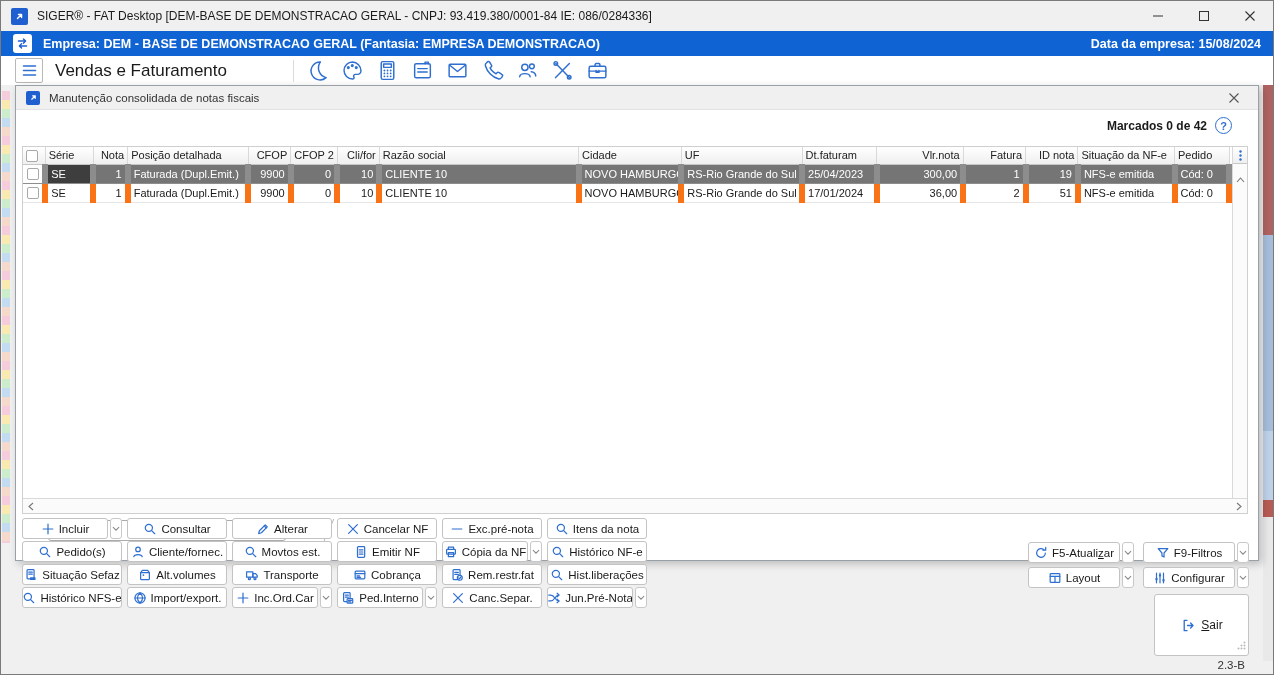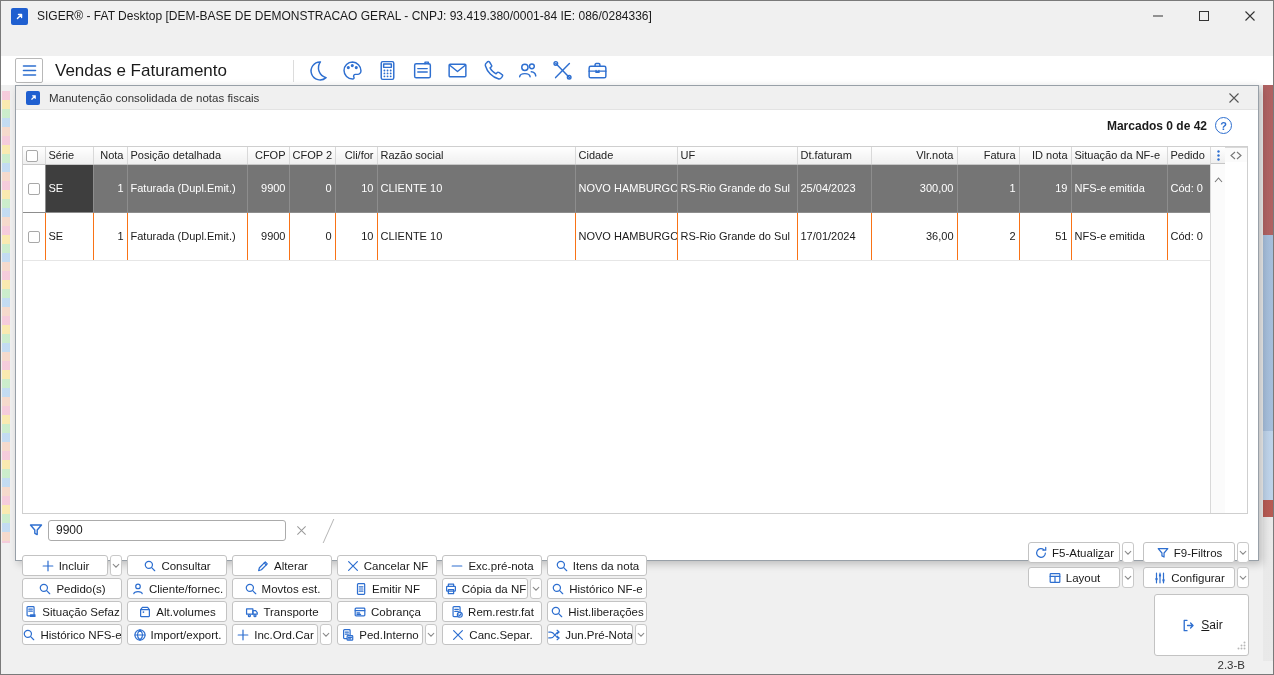--- a/index.html
+++ b/index.html
@@ -52,29 +52,29 @@
   .dlg-close { margin-left:auto; width:28px; height:100%; display:flex; align-items:center; justify-content:center; color:#555; }
 
   .marcados { position:absolute; top:31px; right:26px; display:flex; align-items:center; gap:8px;
               font-weight:bold; font-size:12px; color:#1a1a1a;padding-left:13px; }
   .help-badge { width:17px; height:17px; border:1.5px solid #2e6fd0; border-radius:50%;
                 color:#2e6fd0; font-size:11px; font-weight:bold;
                 display:flex; align-items:center; justify-content:center; }
 
   
   .grid-area { position:absolute; left:6px; top:60px; width:1226px; height:368px;
-               border:1px solid #cfcfcf; display:flex; flex-direction:row; background:#fff; }
+               border:1px solid #cfcfcf; display:flex; flex-direction:column; background:#fff; }
   .grid-main { flex:1; display:flex; overflow:hidden; }
   .table-wrap { flex:1; overflow:hidden; }
   table.notes { border-collapse:collapse; table-layout:fixed; width:100%; font-size:11px; }
   table.notes th { height:17px; font-weight:normal; background:linear-gradient(#ffffff,#efefef);
        border-right:1px solid #d9d9d9; border-bottom:1px solid #c7c7c7; padding:0 3px;
        white-space:nowrap; overflow:hidden; text-align:left; color:#222; }
-  table.notes td { height:19px; border-right:1px solid #f97316; border-bottom:1px solid #e6e6e6;
-       padding:17px 3px; white-space:nowrap; overflow:hidden; color:#1a1a1a; background:#fff; }
+  table.notes td { height:19px; border-right:6px solid #f97316; border-bottom:1px solid #e6e6e6;
+       padding:2px 3px; white-space:nowrap; overflow:hidden; color:#1a1a1a; background:#fff; }
   .al-r { text-align:right !important;margin-left:48px; } .al-l { text-align:left; }
   tr.selected td { background:#757575; color:#fff; border-right-color:#8d8d8d; border-bottom-color:#8d8d8d; }
   tr.selected td.cb-cell { background:#fff; }
   tr.selected td.anchor { background:#3e3e3e; }
   .cb-cell { text-align:center; }
   .cb { width:12px; height:12px; border:1px solid #a8a8a8; border-radius:2px; background:#fff;
         display:inline-block; vertical-align:middle; }
   .vscroll { width:15px; border-left:1px solid #d9d9d9; background:#fbfbfb;
              display:flex; flex-direction:column; align-items:center; }
   .kebab { height:17px; width:100%; display:flex; align-items:center; justify-content:center;
@@ -86,21 +86,21 @@
   
   .filter-row { position:absolute; left:8px; top:431px; height:26px; display:flex; align-items:center; }
   .funnel-btn { width:24px; display:flex; align-items:center; justify-content:center; }
   .filter-input { width:238px; height:21px; border:1px solid #ababab; border-radius:3px;
                   padding:0 7px; font-size:12px; color:#1a1a1a; font-family:"Liberation Sans",sans-serif; outline:none; }
   .filter-clear { width:30px; display:flex; align-items:center; justify-content:center; color:#888; }
   .filter-tab { width:26px; height:24px; border-left:1px solid #b5b5b5; transform:skewX(-24deg);
                 margin-left:12px; margin-top:2px; }
 
   
-  .btn-grid { position:absolute; left:6px; top:469px; display:grid;
+  .btn-grid { position:absolute; left:6px; top:432px; display:grid;
               grid-template-columns:repeat(6,100px); column-gap:5px; row-gap:2px; }
   .btn-cell { display:flex; }
   .abtn { flex:1; min-width:0; height:21px; border:1px solid #c3c3c3; border-radius:3px; background:#fff;
           display:flex; align-items:center; justify-content:center; gap:4px; font-size:11.5px;
           color:#1a1a1a; padding:0 3px; white-space:nowrap; overflow:hidden;
           font-family:"Liberation Sans",sans-serif; }
   .abtn svg { flex:0 0 auto; }
   .dd { width:12px; height:21px; margin-left:2px; border:1px solid #c9c9c9; border-radius:3px;
         background:#fff; display:flex; align-items:center; justify-content:center; color:#888; flex:0 0 auto; }
   .btn-right { position:absolute; top:456px; right:9px; display:flex; flex-direction:column;
@@ -138,20 +138,30 @@
           </svg>
       </span>
       <span class="win-btn">
         <svg width="12" height="12" viewBox="0 0 12 12">
             <path d="M1.5 1.5l9 9M10.5 1.5l-9 9" stroke="#333" stroke-width="1.1"></path>
           </svg>
       </span>
     </span>
   </div>
 
+  <div class="companybar">
+    <span class="swap-badge">
+      <svg width="13" height="13" viewBox="0 0 16 16" fill="none" stroke="#1f5fd0" stroke-width="1.7" stroke-linecap="round" stroke-linejoin="round">
+          <path d="M3 5h8.5M9.2 2.4L11.8 5 9.2 7.6"></path>
+          <path d="M13 11H4.5M6.8 8.4L4.2 11l2.6 2.6"></path>
+        </svg>
+    </span>
+    <span>Empresa: DEM - BASE DE DEMONSTRACAO GERAL (Fantasia: EMPRESA DEMONSTRACAO)</span>
+    <span class="cright">Data da empresa: 15/08/2024</span>
+  </div>
 
   <div class="toolbar">
     <span class="hamburger">
       <svg width="15" height="13" viewBox="0 0 15 13" stroke="#2e6fd0" stroke-width="1.6" stroke-linecap="round">
           <path d="M1.5 2h12M1.5 6.5h12M1.5 11h12"></path>
         </svg>
     </span>
     <span class="module-title">Vendas e Faturamento</span>
     <span class="toolbar-sep"></span>
     <span class="tool-icons">

